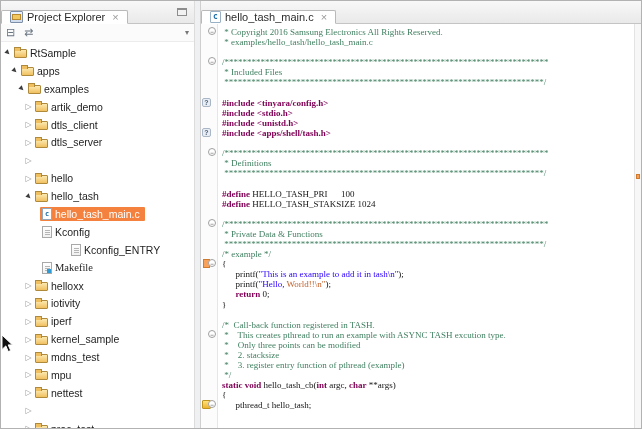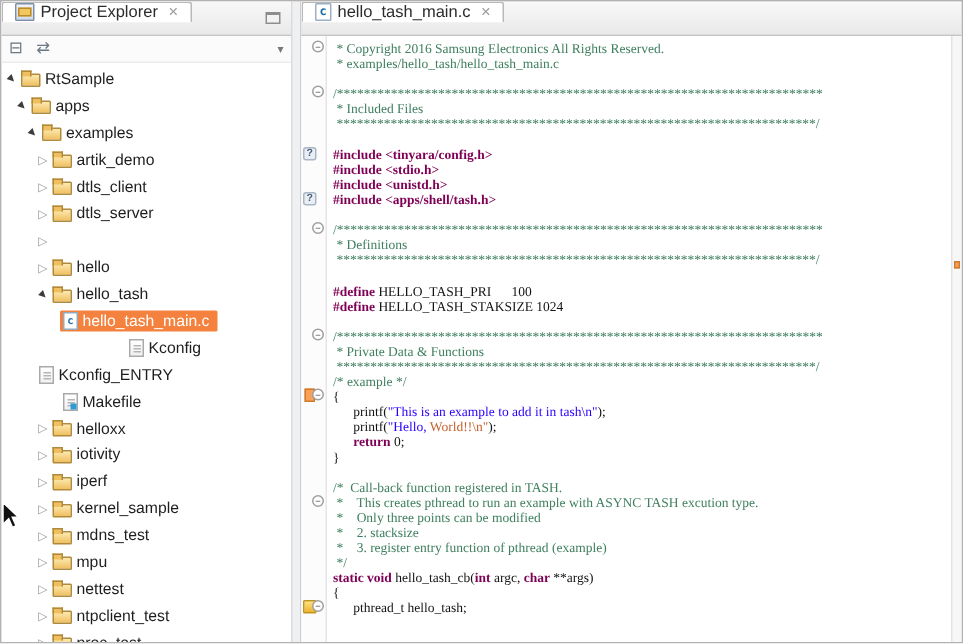--- a/index.html
+++ b/index.html
@@ -8,21 +8,21 @@
     --comment-green:#3F7F5F;
     --keyword-purple:#7F0055;
     --string-blue:#2A00FF;
     --string-orange:#C4622D;
   }
   *{margin:0;padding:0;box-sizing:border-box}
   html,body{width:642px;height:429px;overflow:hidden;background:#fff;font-family:"Liberation Sans",sans-serif}
   .app{position:relative;width:642px;height:429px;border:1px solid #b2b2b2;display:flex;background:#fff;overflow:hidden}
 
   
-  .tabbar{height:23px;flex:none;background:linear-gradient(#f8f8f8,#e9e9e9);border-bottom:1px solid #c4c4c4;display:flex;align-items:flex-start;position:relative}
+  .tabbar{height:23px;flex:none;background:linear-gradient(#f8f8f8,#e9e9e9);border-bottom:1px solid #c4c4c4;display:flex;align-items:flex-end;position:relative}
   .tab{display:flex;align-items:center;gap:4px;padding:0 8px;background:#fff;border:1px solid #b9b9b9;border-bottom:1px solid #fff;border-radius:2px 2px 0 0;font-size:11px;color:#2b2b2b;margin-bottom:-1px;white-space:nowrap}
   .tab .close{color:#9a9a9a;font-size:11px;margin-left:3px;line-height:1}
   .pane-btn{position:absolute;right:7px;top:7px;width:10px;height:8px;border:1px solid #8d8d8d;border-top:2px solid #8d8d8d;background:#f2f2f2}
 
   .pe-icon{width:13px;height:12px;position:relative;flex:none}
   .pe-icon::before{content:"";position:absolute;inset:0;border:1px solid #7d8fa8;background:linear-gradient(#eef4fb,#cfdcee);border-radius:1px}
   .pe-icon::after{content:"";position:absolute;left:2px;top:3px;width:7px;height:4px;background:#f2c75e;border:1px solid #b98b2e}
 
   .cfile-tab-icon{width:11px;height:12px;background:#fff;border:1px solid #9ab0c4;font:bold 8px/10px "DejaVu Sans Mono",monospace;color:#1b6ca8;text-align:center;flex:none;border-radius:1px}
 
@@ -154,35 +154,35 @@
             <span class="tlabel">hello_tash</span>
           </span>
         </div>
         <div class="trow selected" style="padding-left: 30px;">
           <span class="arrow"></span>
           <span class="selwrap">
             <span class="ticon icon-cfile">c</span>
             <span class="tlabel">hello_tash_main.c</span>
           </span>
         </div>
-        <div class="trow" style="padding-left: 30px; margin-left: 44px;">
+        <div class="trow" style="padding-left: 30px;">
           <span class="arrow"></span>
           <span class="selwrap">
             <span class="ticon icon-file"></span>
             <span class="tlabel">Kconfig</span>
           </span>
         </div>
-        <div class="trow" style="padding-left: 14px;">
+        <div class="trow" style="padding-left: 43px; margin-left: 16px;">
           <span class="arrow"></span>
           <span class="selwrap">
             <span class="ticon icon-file"></span>
             <span class="tlabel">Kconfig_ENTRY</span>
           </span>
         </div>
-        <div class="trow" style="padding-left: 30px;">
+        <div class="trow" style="padding-left: 30px; font-family: Liberation Serif, serif;">
           <span class="arrow"></span>
           <span class="selwrap">
             <span class="ticon icon-makefile"></span>
             <span class="tlabel">Makefile</span>
           </span>
         </div>
         <div class="trow" style="padding-left: 23px;">
           <span class="arrow">▷</span>
           <span class="selwrap">
             <span class="ticon icon-folder"></span>
@@ -226,24 +226,20 @@
         </div>
         <div class="trow" style="padding-left: 23px;">
           <span class="arrow">▷</span>
           <span class="selwrap">
             <span class="ticon icon-folder"></span>
             <span class="tlabel">nettest</span>
           </span>
         </div>
         <div class="trow" style="padding-left: 23px;">
           <span class="arrow">▷</span>
-          <span class="selwrap">
-            <span class="ticon icon-folder"></span>
-            <span class="tlabel">ntpclient_test</span>
-          </span>
         </div>
         <div class="trow" style="padding-left: 23px;">
           <span class="arrow">▷</span>
           <span class="selwrap">
             <span class="ticon icon-folder"></span>
             <span class="tlabel">proc_test</span>
           </span>
         </div>
       </div>
   </div>

